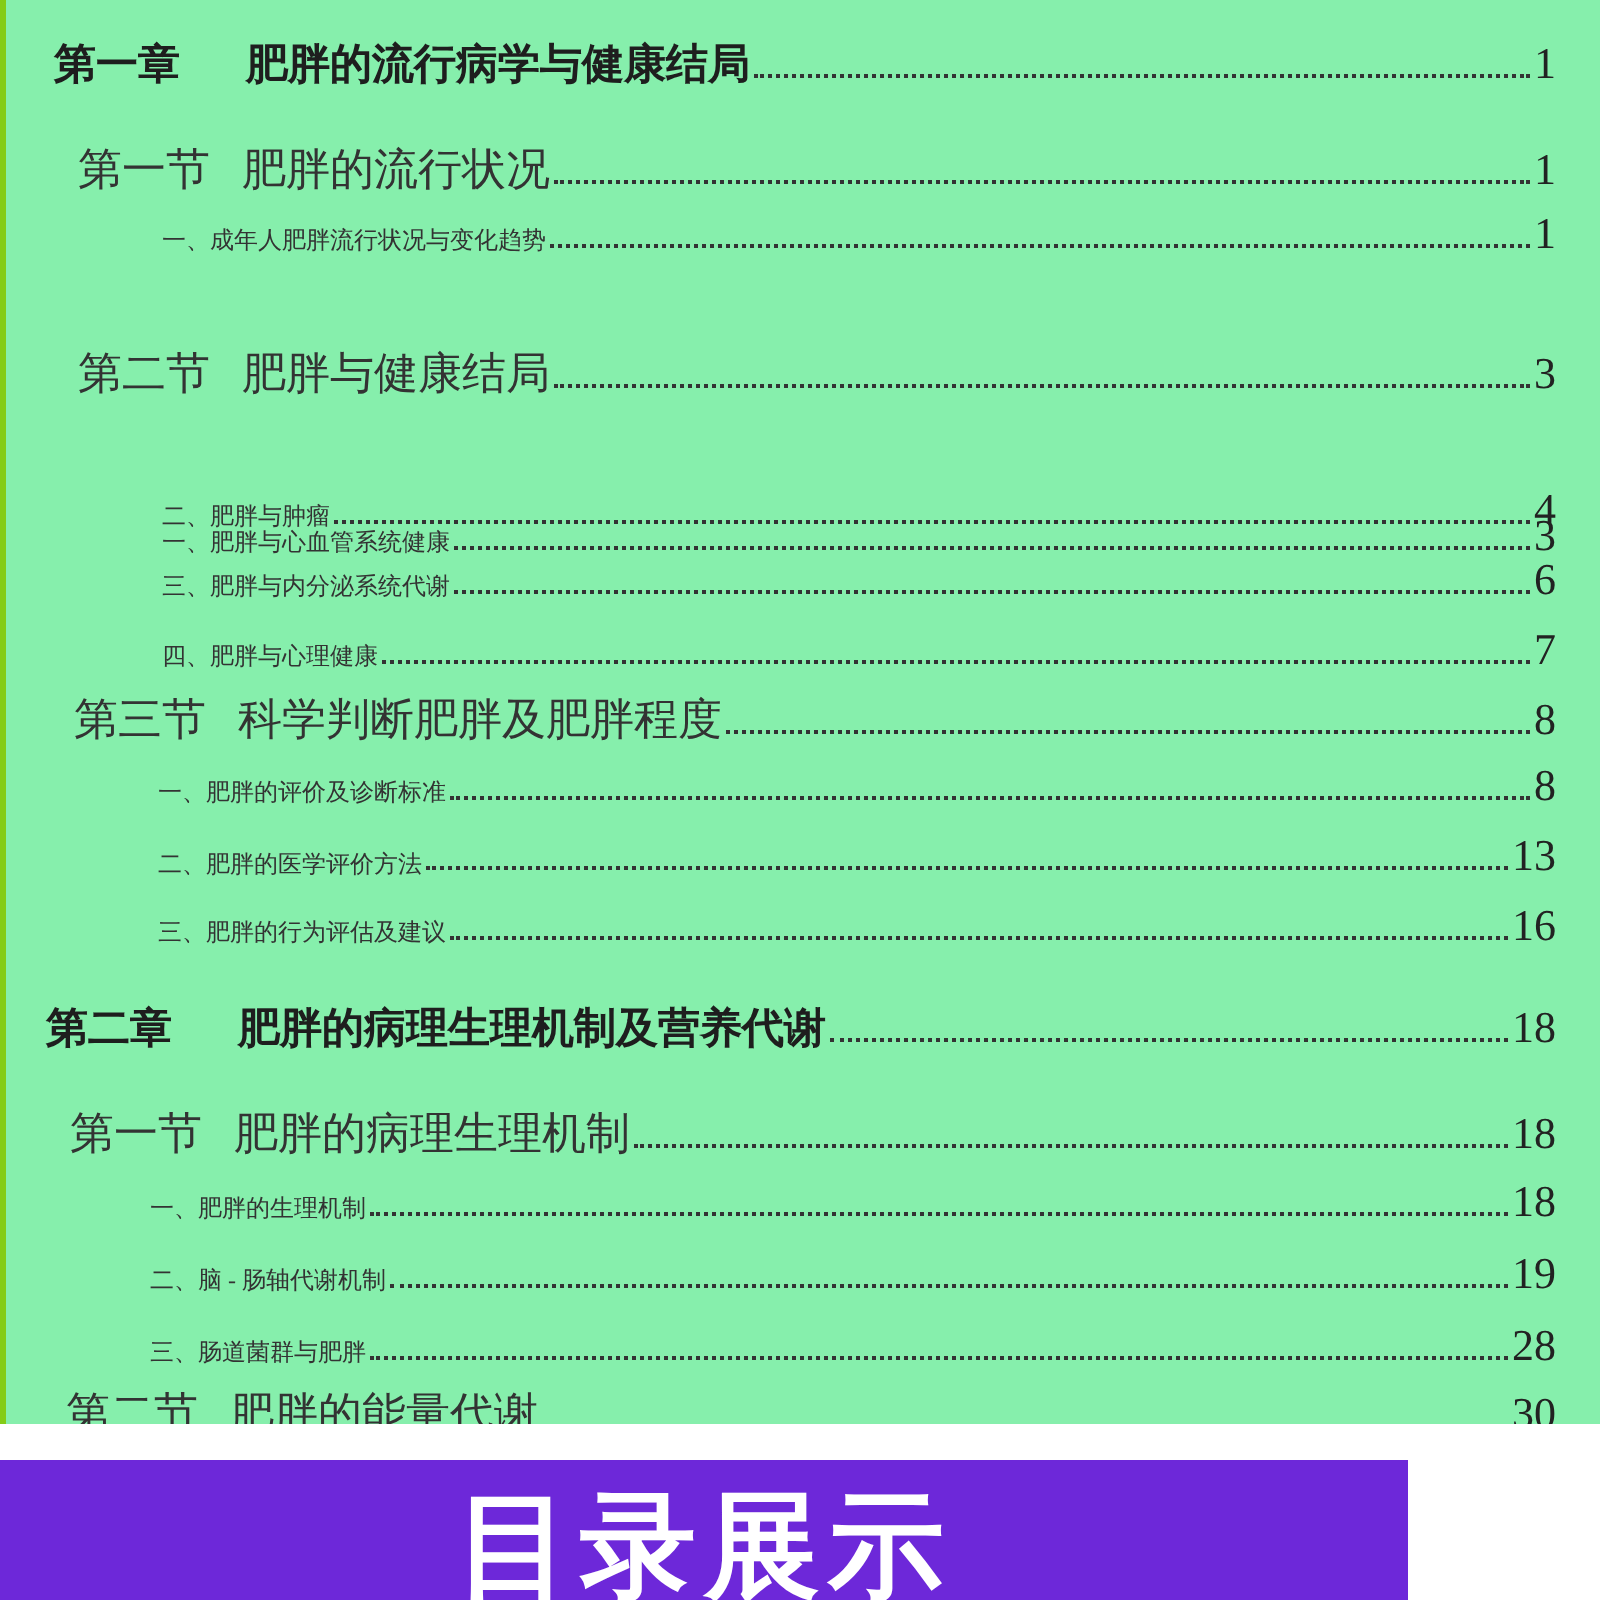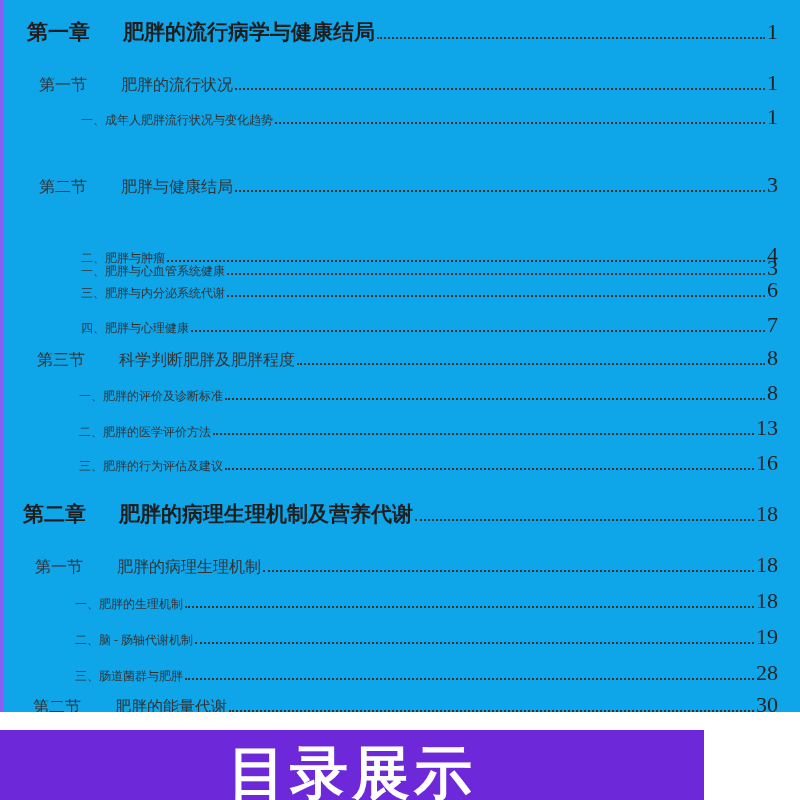--- a/index.html
+++ b/index.html
@@ -4,39 +4,39 @@
 <style>
   html, body { margin: 0; padding: 0; }
   body {
     width: 800px; height: 800px; overflow: hidden;
     background: #ffffff; position: relative;
     font-family: "DejaVu Sans", sans-serif;
     color: #2a2a2a;
   }
   .page {
     position: absolute; left: 0; top: 0; width: 800px; height: 712px;
-    background: #0ea5e9; border-left: 3px solid #8b5cf6; box-sizing: border-box;
+    background: #86efac; border-left: 3px solid #84cc16; box-sizing: border-box;
     overflow: hidden;
   }
   .row {
     position: absolute; display: flex; align-items: baseline;
     white-space: nowrap; right: 0;
   }
   .label { flex: 0 0 auto; }
   .prefix { display: inline-block; }
   .dots {
     flex: 1 1 auto; overflow: hidden; margin: 0 2px;
     border-bottom: 2px dotted #333; height: 0; align-self: center; transform: translateY(6px);
   }
   .page-num {
     flex: 0 0 auto; font-family: "Liberation Serif", serif; font-size: 22px; color: #222;
   }
   .chapter .label { font-weight: bold; font-size: 21px; color: #1e1e1e; }
   .chapter .prefix { width: 96px; }
-  .section .label { font-size: 16px; color: #333; }
+  .section .label { font-size: 22px; color: #333; }
   .section .prefix { width: 82px; }
   .item .label { font-size: 12px; color: #333; font-family: Liberation Serif, serif; }
   .banner {
     position: absolute; left: 0; top: 712px; width: 704px; height: 88px;
     background: #6d28d9; display: flex; align-items: center; justify-content: center; margin-top: 18px;
   }
   .banner-text {
     color: #ffffff; font-weight: bold; font-size: 58px; letter-spacing: 4px;
     font-family: "DejaVu Sans", sans-serif;
   }

